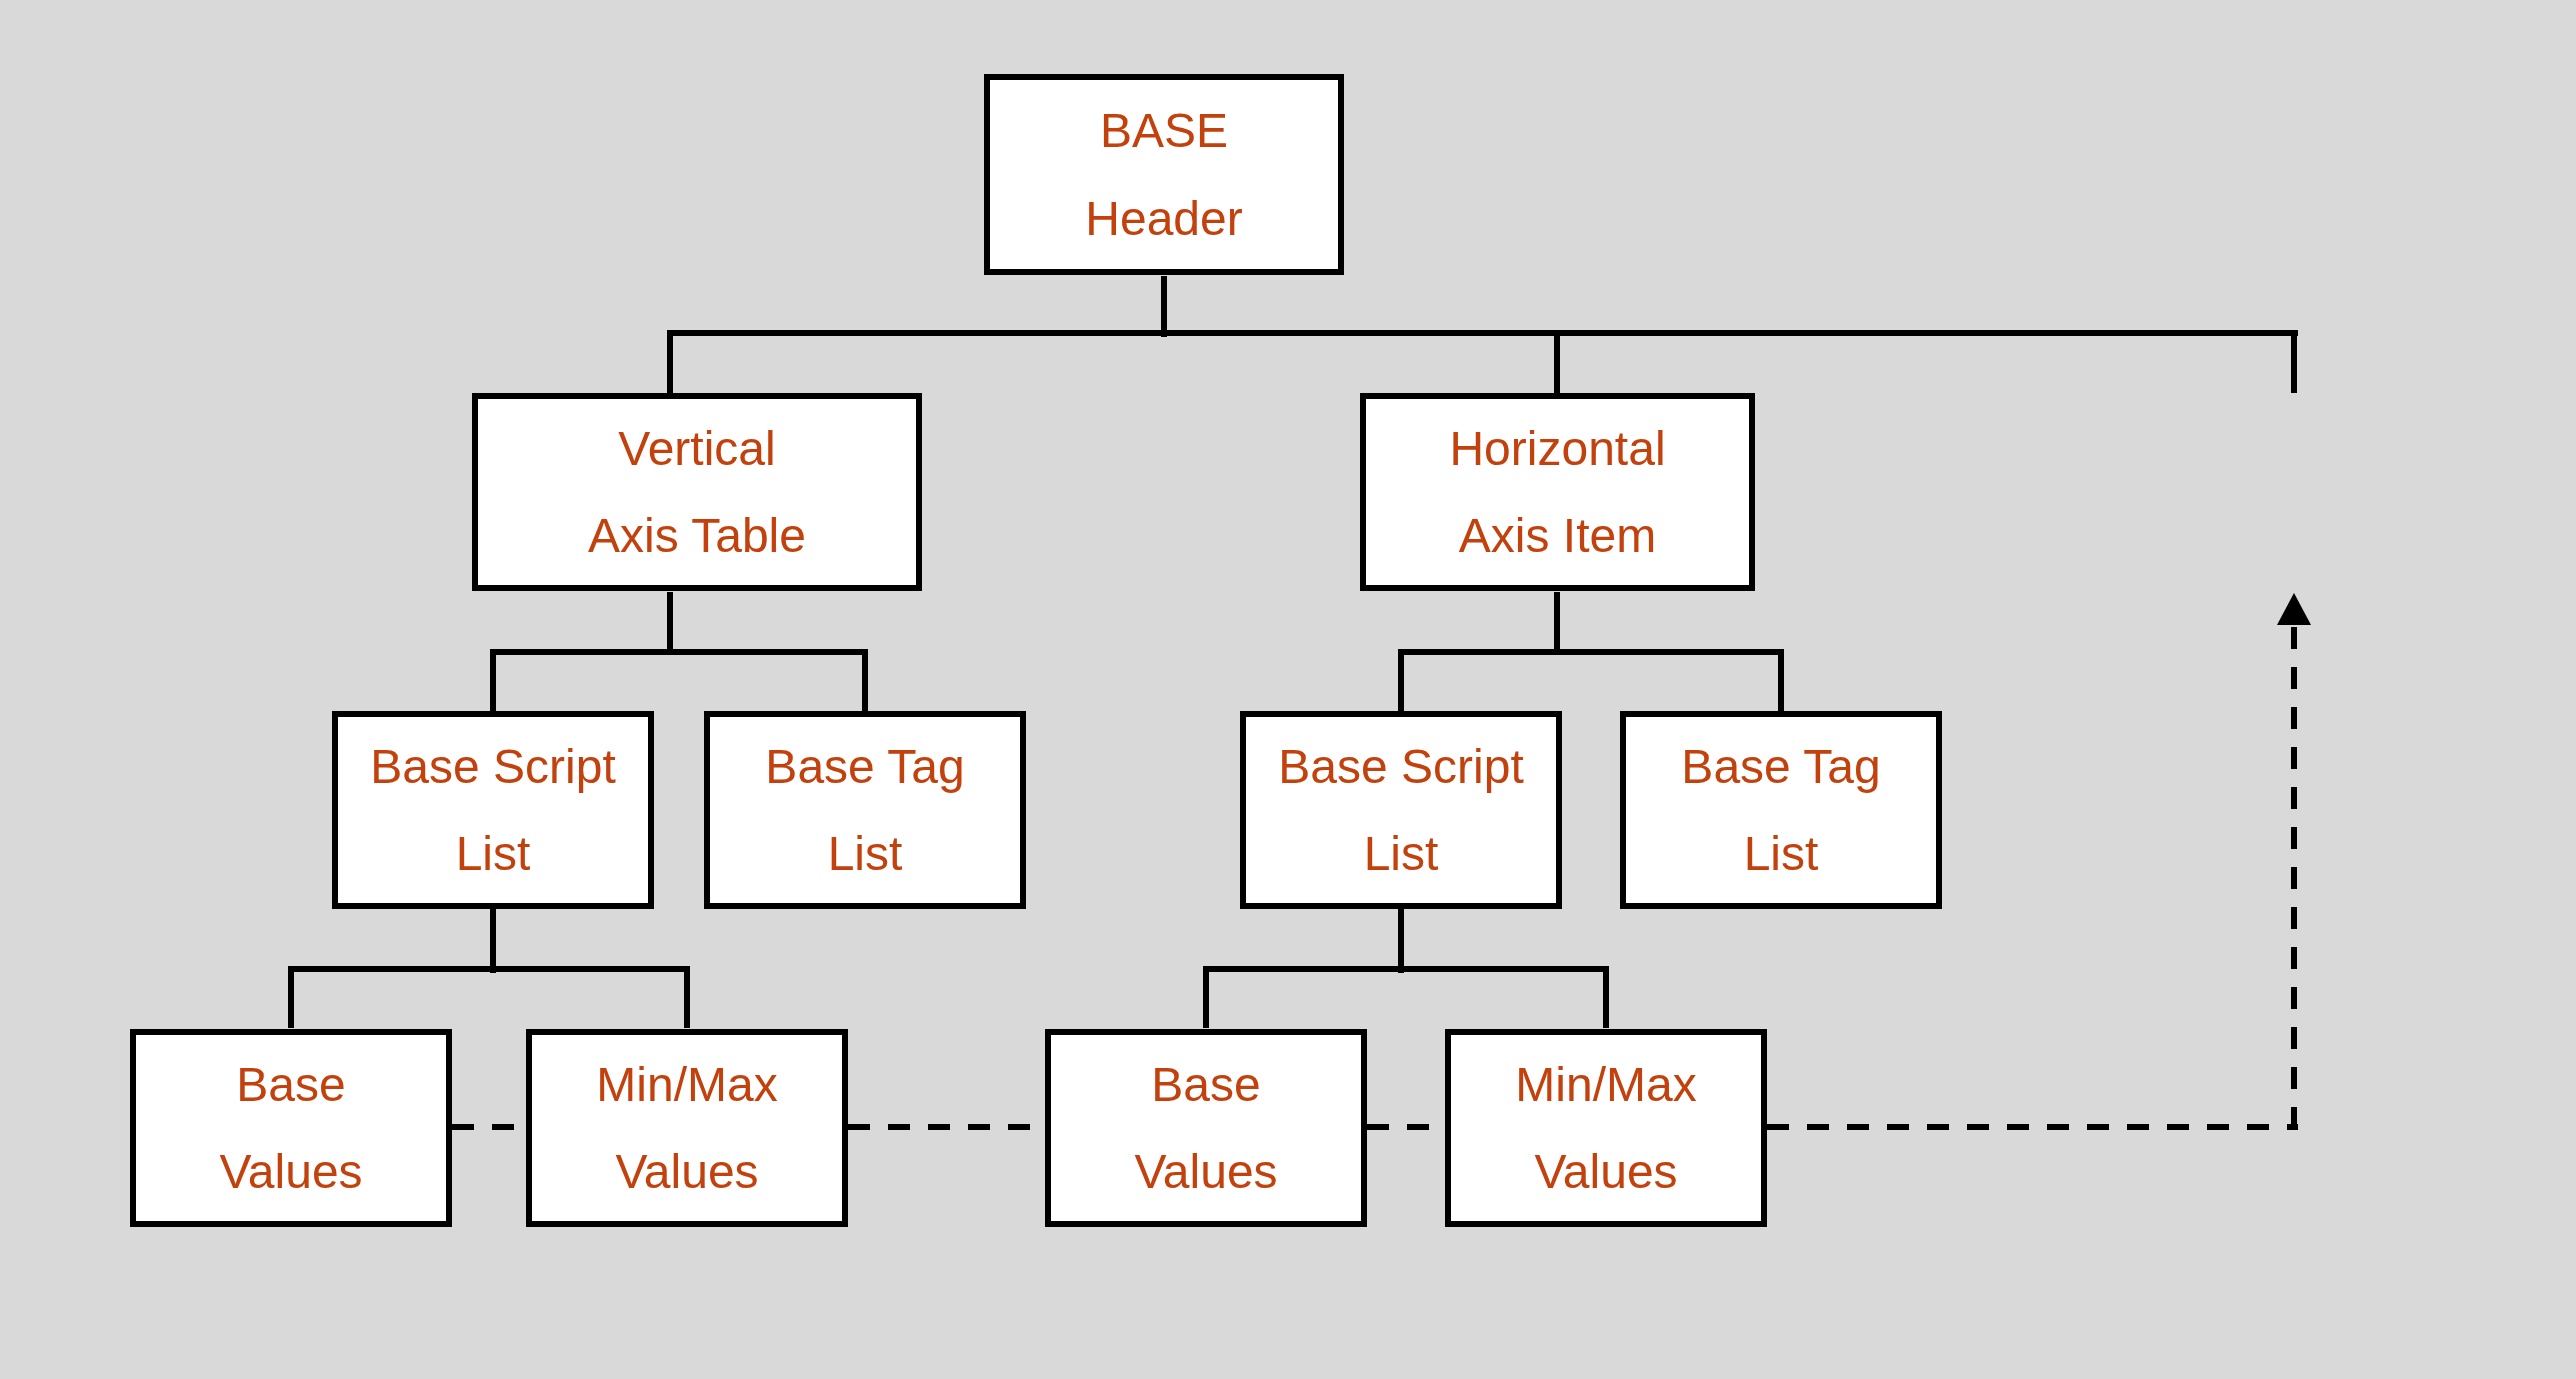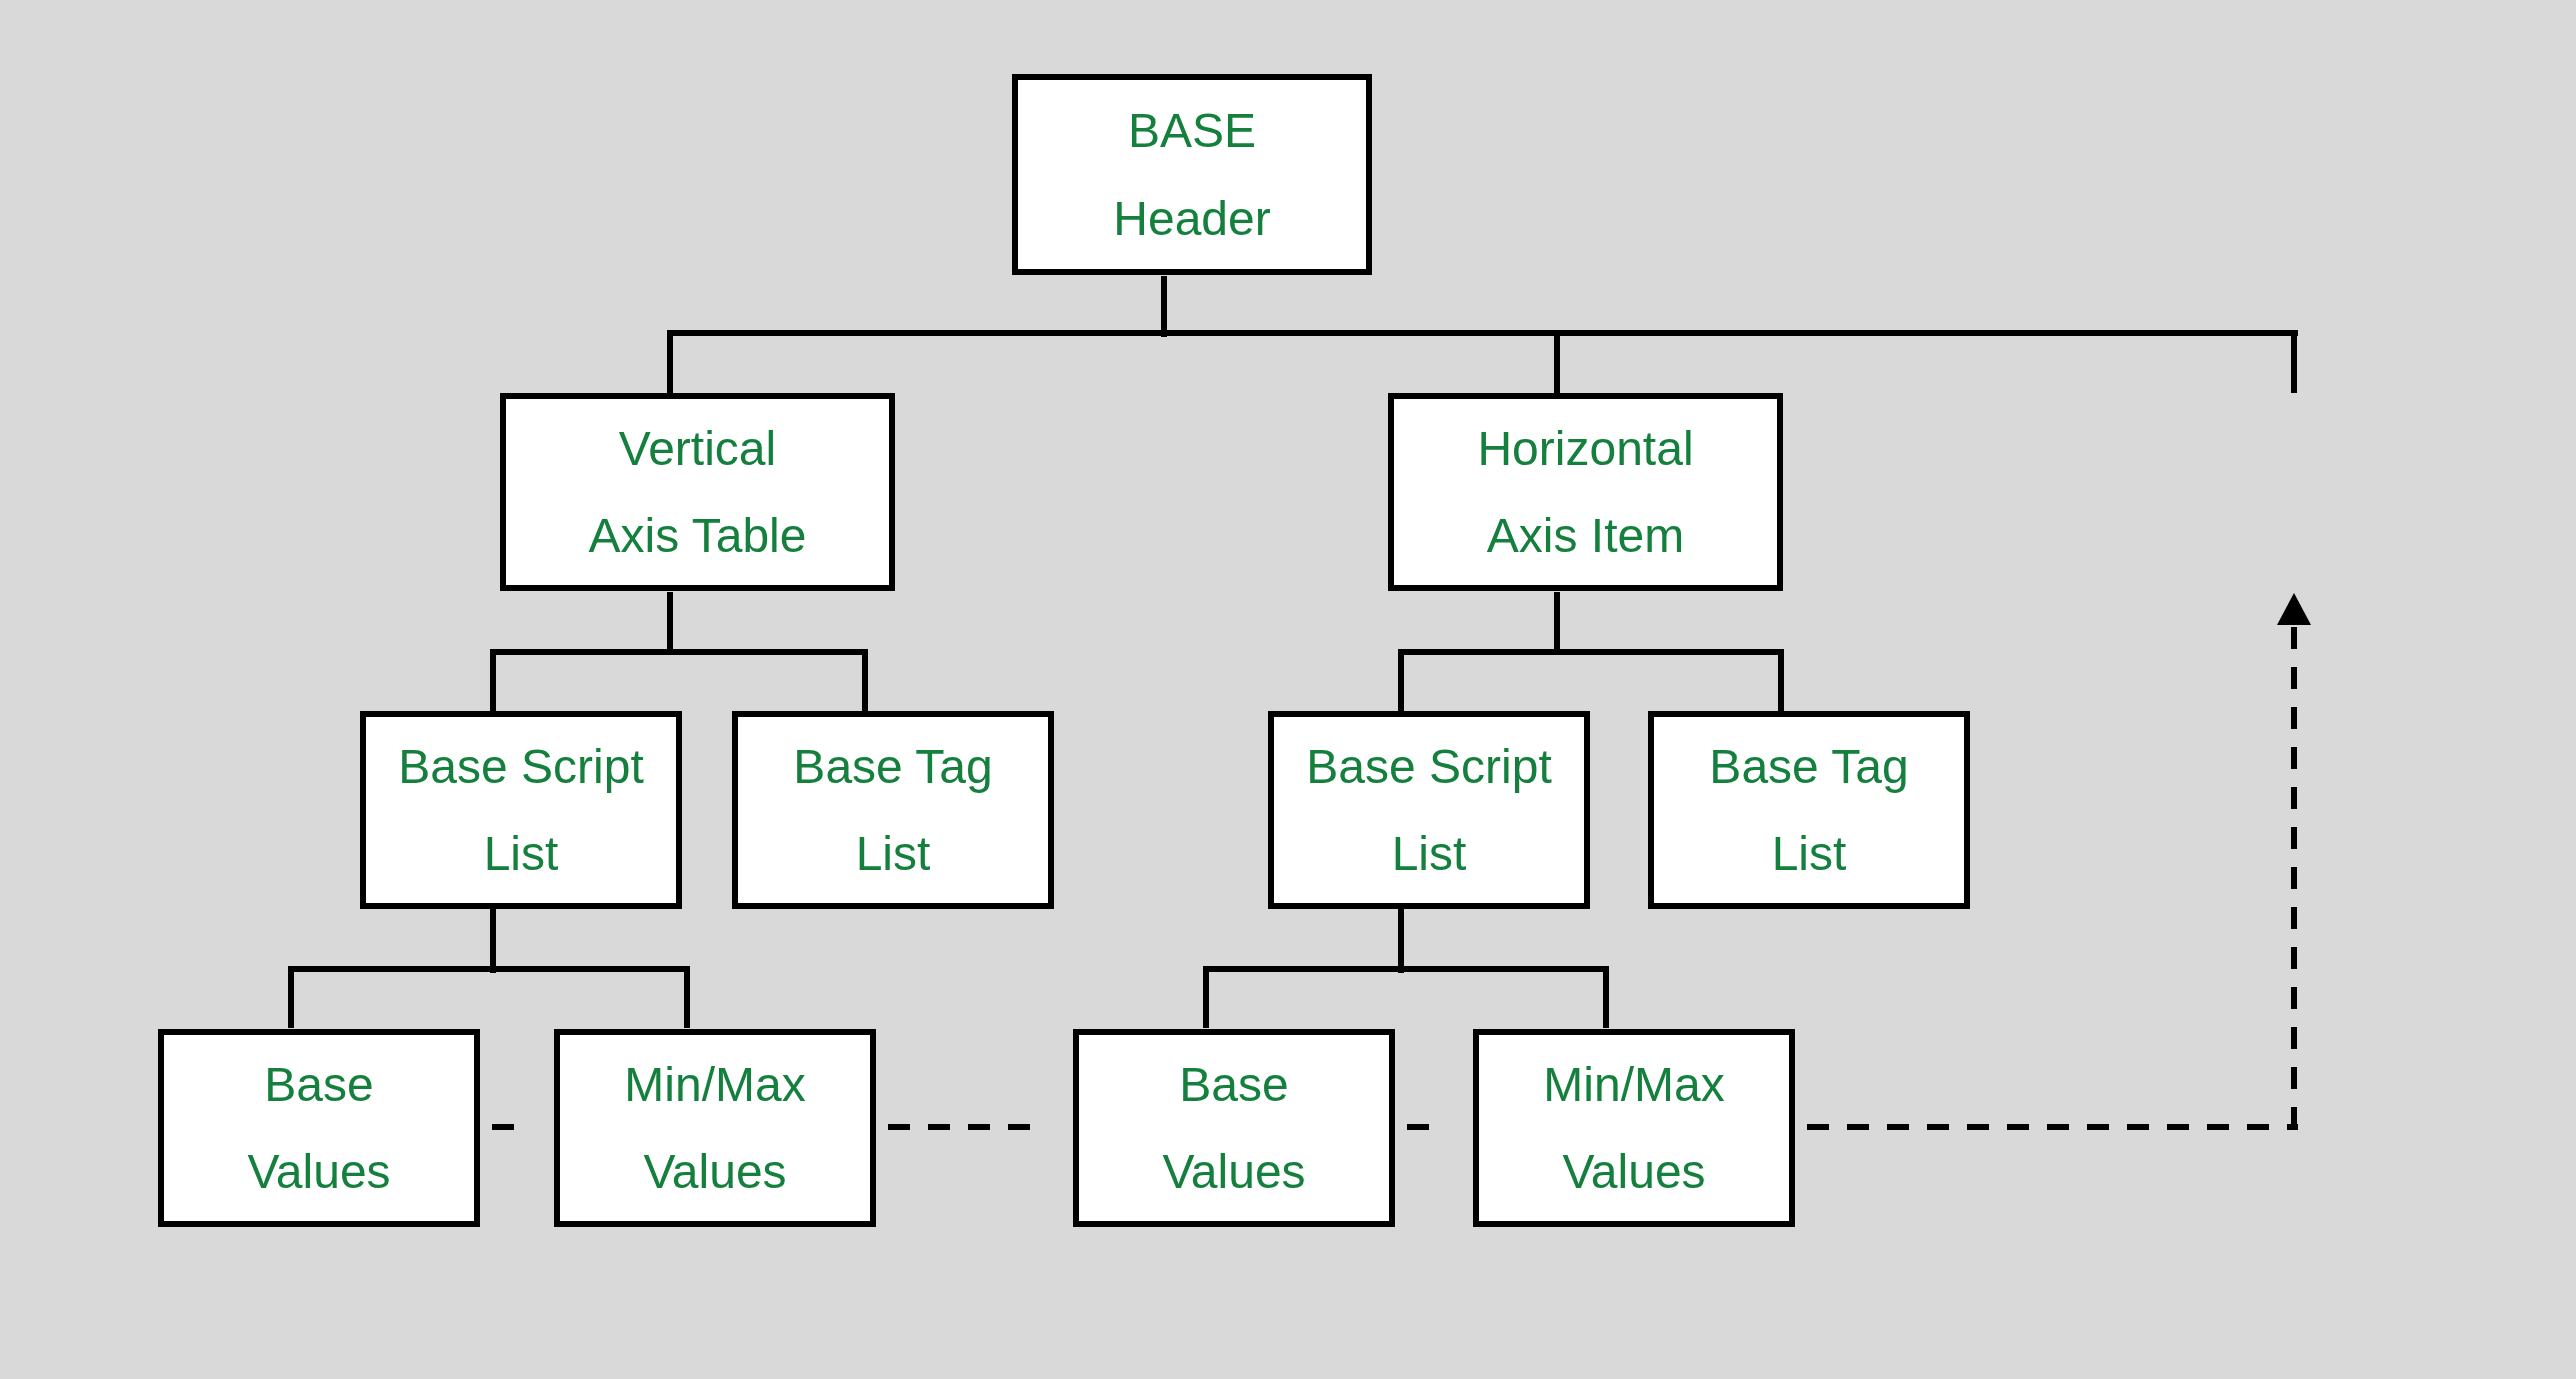--- a/index.html
+++ b/index.html
@@ -17,25 +17,24 @@
   .node {
     position: absolute;
     box-sizing: border-box;
     background: #ffffff;
     border: 6.4px solid #000000;
     display: flex;
     align-items: center;
     justify-content: center;
     text-align: center;
     white-space: pre-line;
-    color: #15803d;
+    color: #c2410c;
     font-size: 48px;
     line-height: 1.82;
     font-weight: 400;
-    margin-left: 28px;
   }
   .line {
     position: absolute;
     background: #000000;
   }
   .dash-h {
     position: absolute;
     height: 6.4px;
     background: repeating-linear-gradient(to right, #000 0 22px, transparent 22px 40px);
   }
@@ -86,21 +85,21 @@
   <div class="dash-h" style="left:452px;  top:1124px; width:74px;"></div>
   <div class="dash-h" style="left:848px;  top:1124px; width:198px;"></div>
   <div class="dash-h" style="left:1367px; top:1124px; width:78px;"></div>
   <div class="dash-h" style="left:1767px; top:1124px; width:531px;"></div>
   <div class="dash-v" style="left:2291px; top:627px; height:503px;"></div>
   <div class="arrow-up" style="left:2277px; top:593px;"></div>
 
   <div class="node" style="left:984px; top:74px;  width:360px; height:201px;">BASE
 Header</div>
 
-  <div class="node" style="left:472px;  top:393px; width:395px; height:198px;">Vertical
+  <div class="node" style="left:472px;  top:393px; width:450px; height:198px;">Vertical
 Axis Table</div>
   <div class="node" style="left:1360px; top:393px; width:395px; height:198px;">Horizontal
 Axis Item</div>
 
   <div class="node" style="left:332px;  top:711px; width:322px; height:198px;">Base Script
 List</div>
   <div class="node" style="left:704px;  top:711px; width:322px; height:198px;">Base Tag
 List</div>
   <div class="node" style="left:1240px; top:711px; width:322px; height:198px;">Base Script
 List</div>

